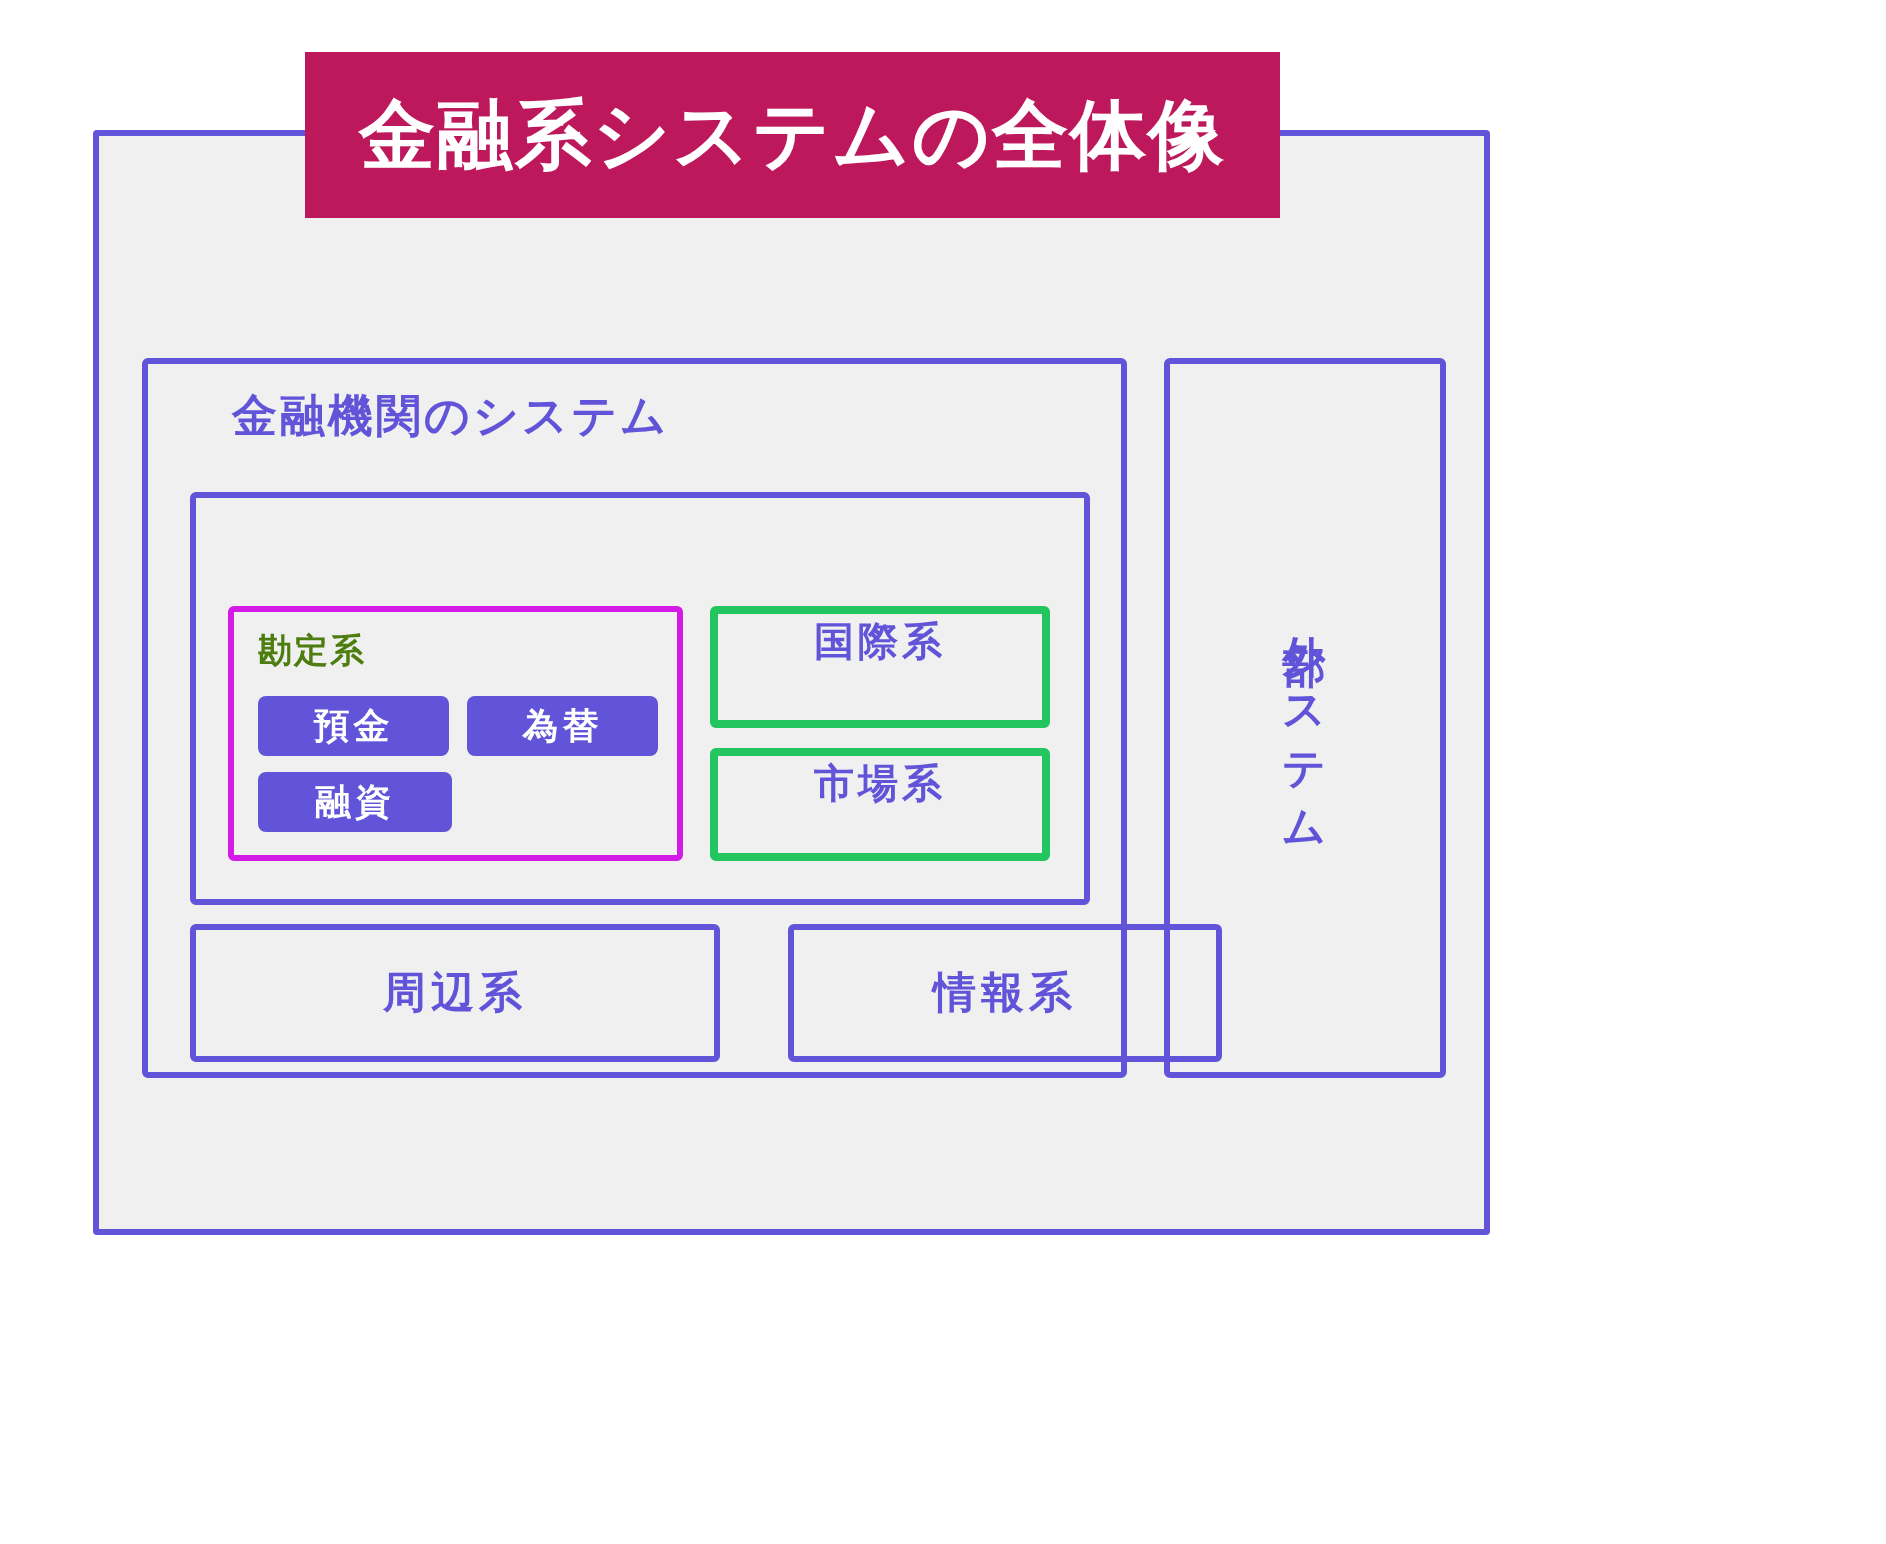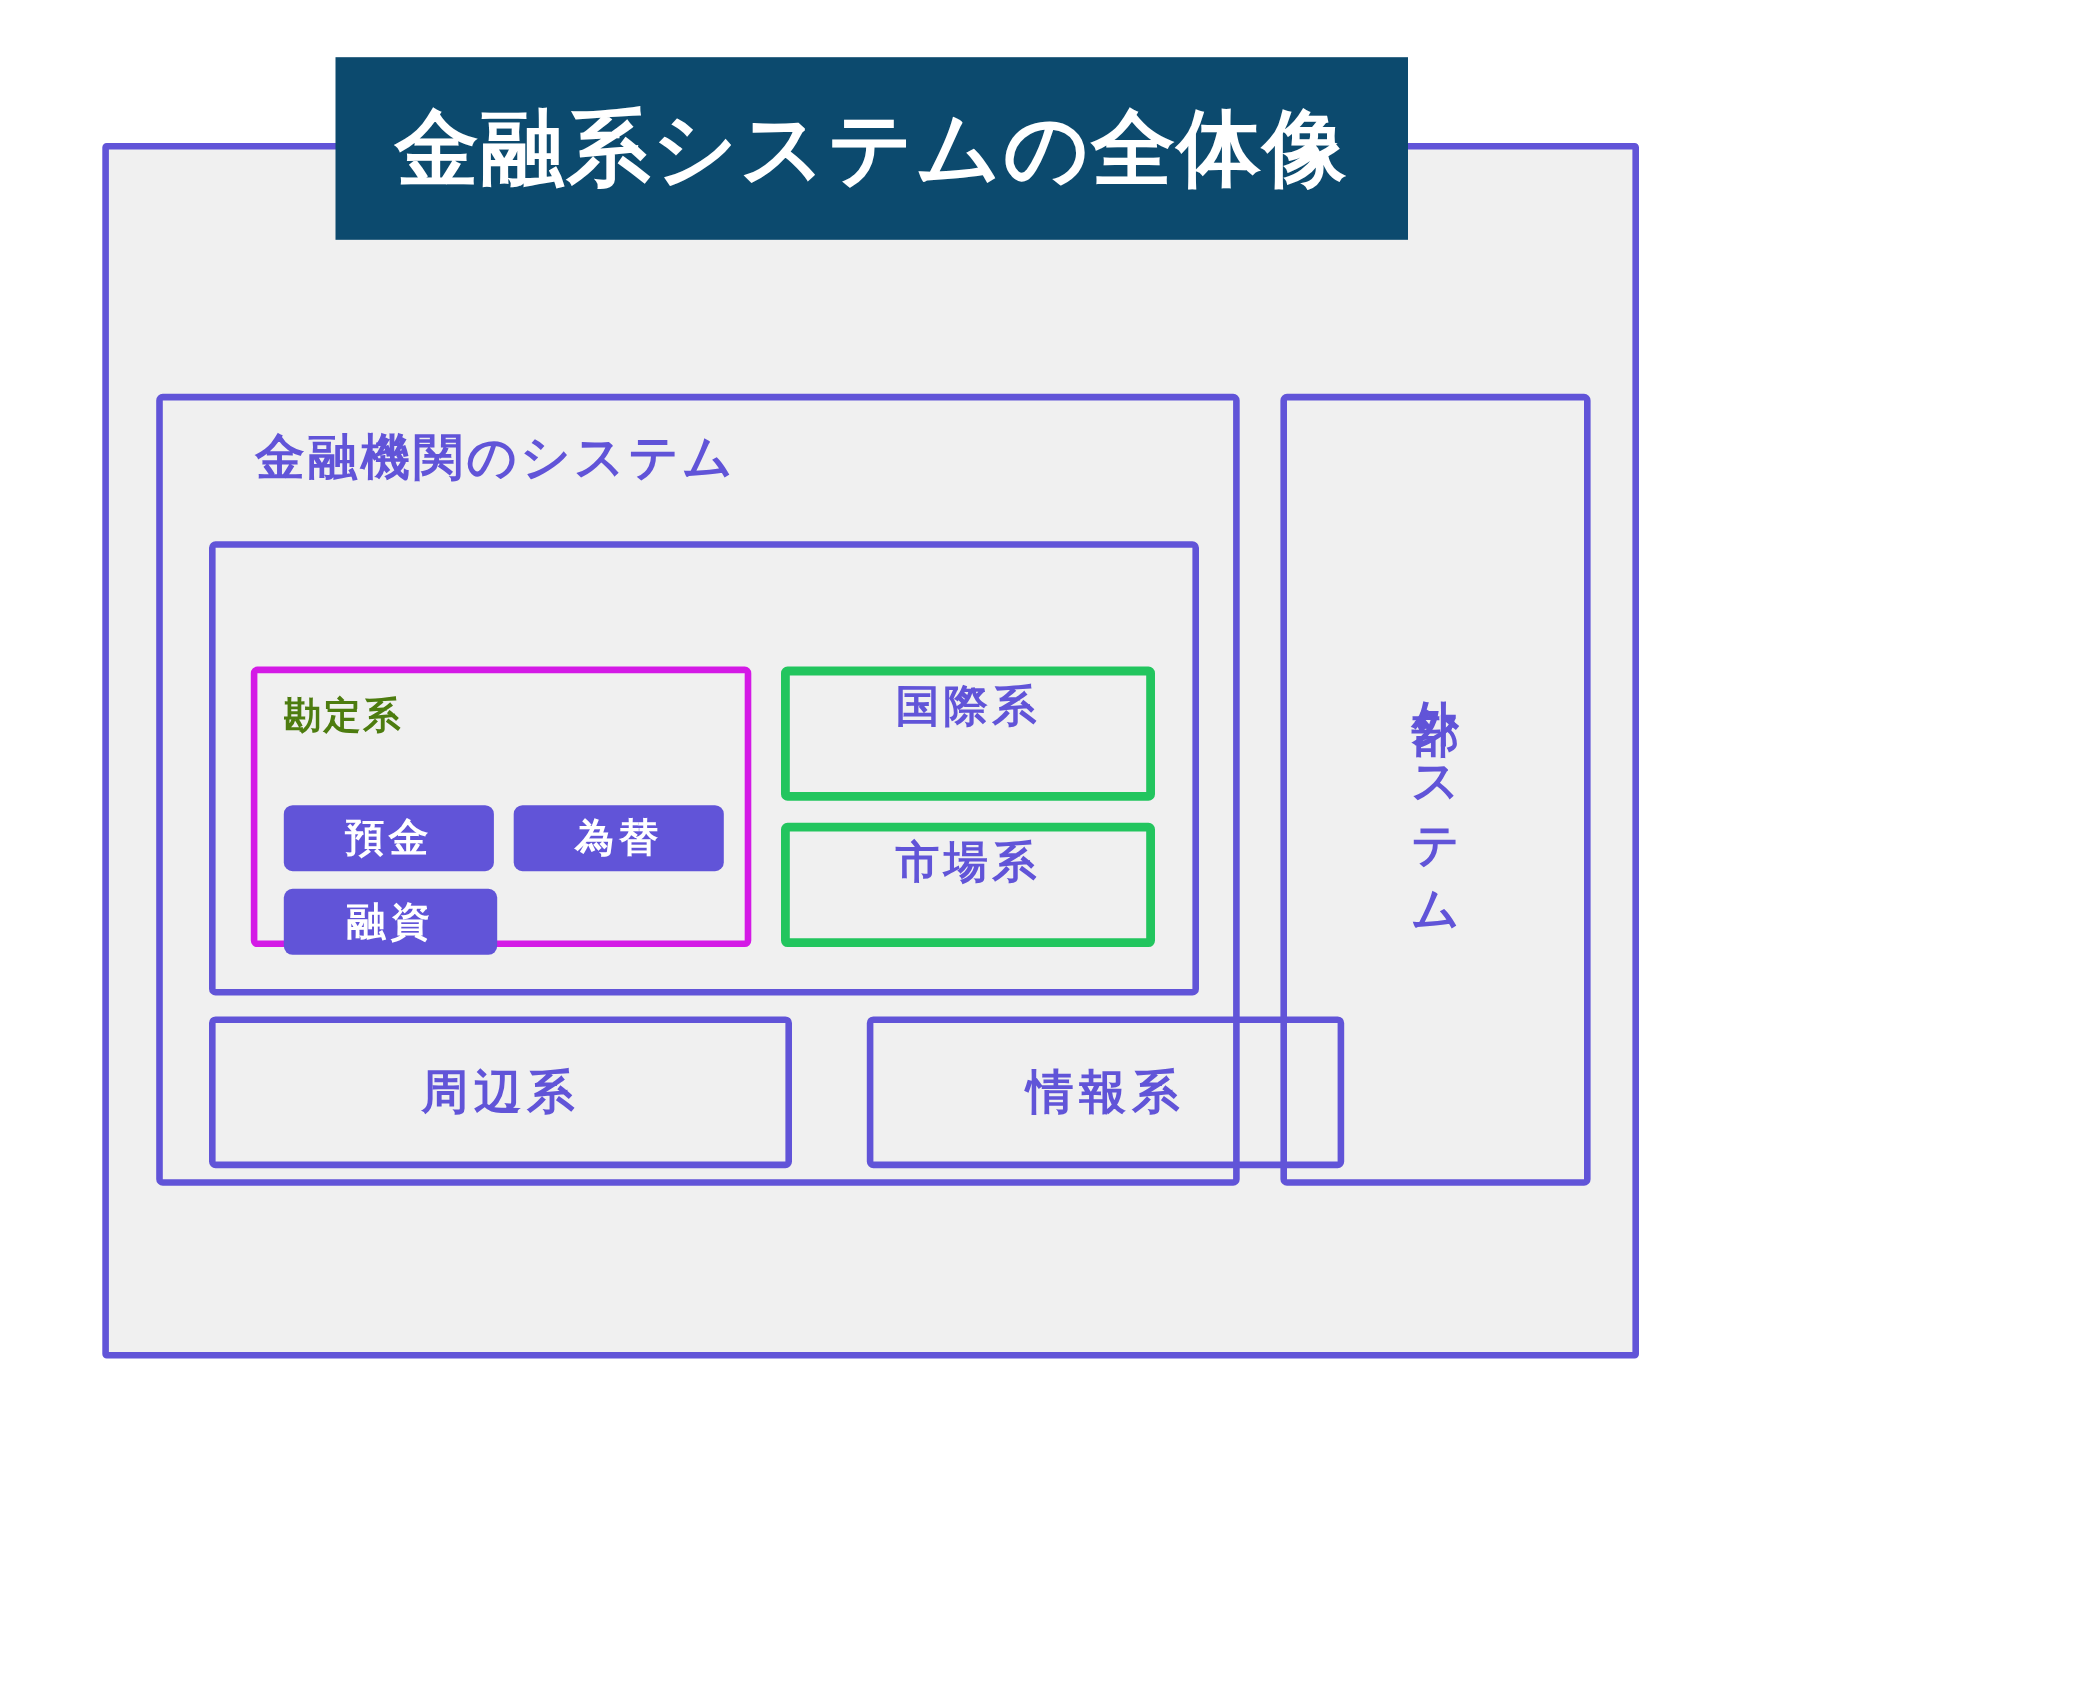--- a/index.html
+++ b/index.html
@@ -32,21 +32,21 @@
     box-sizing: border-box;
   }
 
   
   .title-banner {
     position: absolute;
     left: 305px;
     top: 52px;
     width: 975px;
     height: 166px;
-    background: #0c4a6e;
+    background: #be185d;
     display: flex;
     align-items: center;
     justify-content: center;
     z-index: 10;
   }
   .title-text {
     color: #ffffff;
     font-size: 76px;
     font-weight: bold;
     letter-spacing: 2px;
@@ -118,21 +118,20 @@
     font-size: 34px;
     font-weight: bold;
     letter-spacing: 2px;
     white-space: nowrap;
   }
   .pill-area {
     position: absolute;
     left: 24px;
     top: 84px;
     width: 400px;
-    margin-top: 36px;
   }
   .pill-row {
     display: flex;
     gap: 18px;
     margin-bottom: 16px;
   }
   .pill {
     background: #6154d8;
     color: #ffffff;
     border-radius: 8px;

